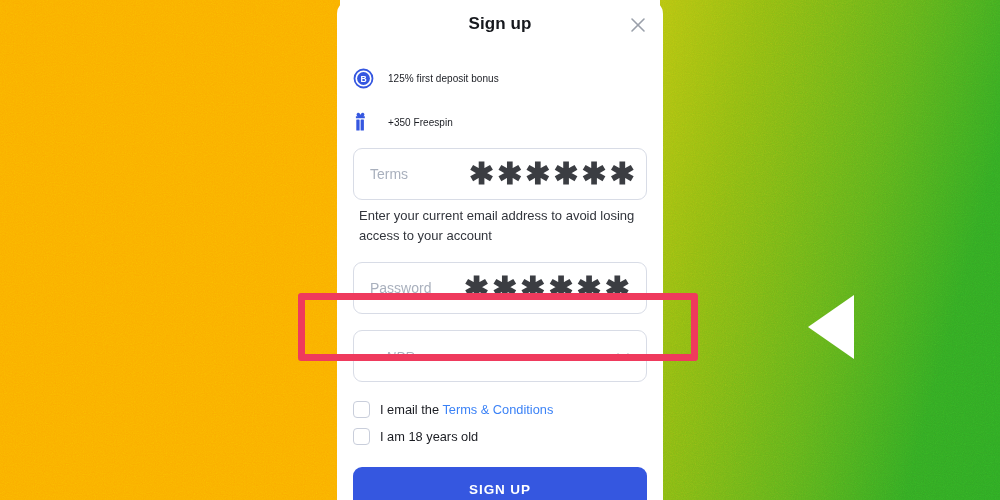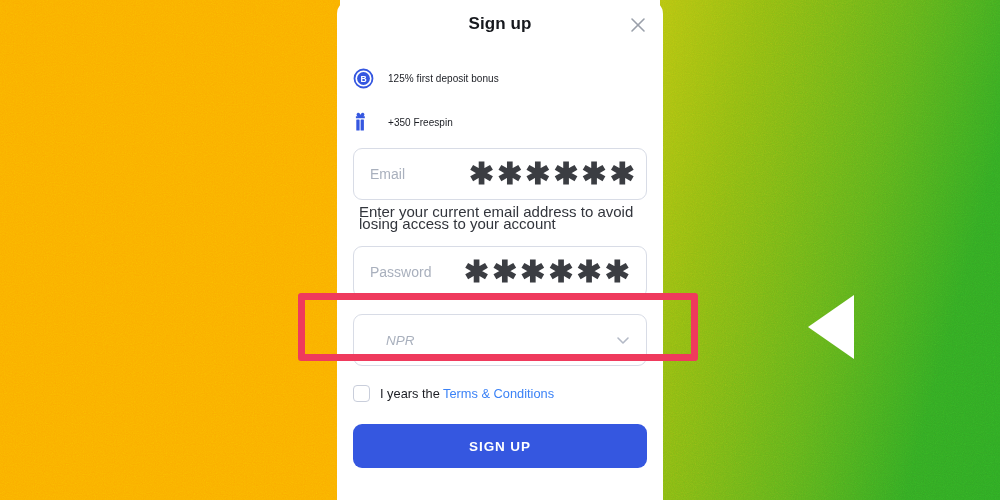--- a/index.html
+++ b/index.html
@@ -148,22 +148,22 @@
     letter-spacing: 3px;
     color: #3b3d42;
     font-weight: bold;
     line-height: 1;
     white-space: nowrap;
   }
   .input-mask.pw { left: 110px; }
 
   .helper-text {
     margin: 6px 4px 0 6px;
-    font-size: 15px;
-    line-height: 12px;
+    font-size: 13px;
+    line-height: 20px;
     color: #32353c;
   }
 
   .field-gap { height: 16px; }
 
   
   .select-box {
     position: relative;
     height: 52px;
     border: 1px solid #d8dce6;
@@ -300,21 +300,21 @@
             <rect x="7.6" y="8.6" width="3.3" height="11" rx="0.4"></rect>
           </svg>
         </span>
         <span class="bonus-text">+350 Freespin</span>
       </div>
 
     </div>
 
     <div class="field-wrap">
       <div class="input-box">
-        <span class="input-label">Email</span>
+        <span class="input-label">Terms</span>
         <span class="input-mask">✱✱✱✱✱✱</span>
       </div>
       <div class="helper-text">Enter your current email address to avoid losing access to your account</div>
     </div>
 
     <div class="field-gap"></div>
 
     <div class="field-wrap">
       <div class="input-box">
         <span class="input-label">Password</span>
@@ -332,22 +332,26 @@
             <polyline points="4,7 9,12 14,7"></polyline>
           </svg>
         </span>
       </div>
     </div>
 
     <div class="checks">
       <div class="check-row">
         <div class="checkbox"></div>
         <div class="check-label">
-          <span>I years the </span><a class="check-link">Terms &amp; Conditions</a>
+          <span>I email the </span><a class="check-link">Terms &amp; Conditions</a>
         </div>
+      </div>
+      <div class="check-row">
+        <div class="checkbox"></div>
+        <div class="check-label">I am 18 years old</div>
       </div>
     </div>
 
     <div class="submit-wrap">
       <button class="submit-btn">SIGN UP</button>
     </div>
 
   </div>
 
   <div class="highlight-rect"></div>

